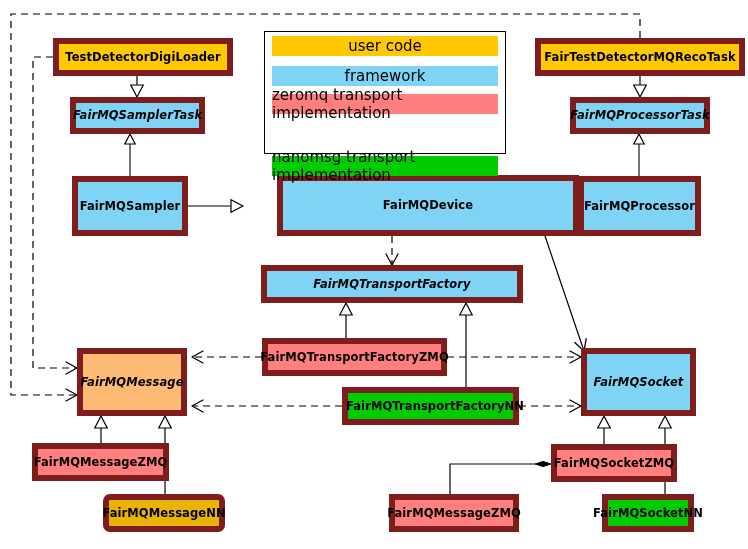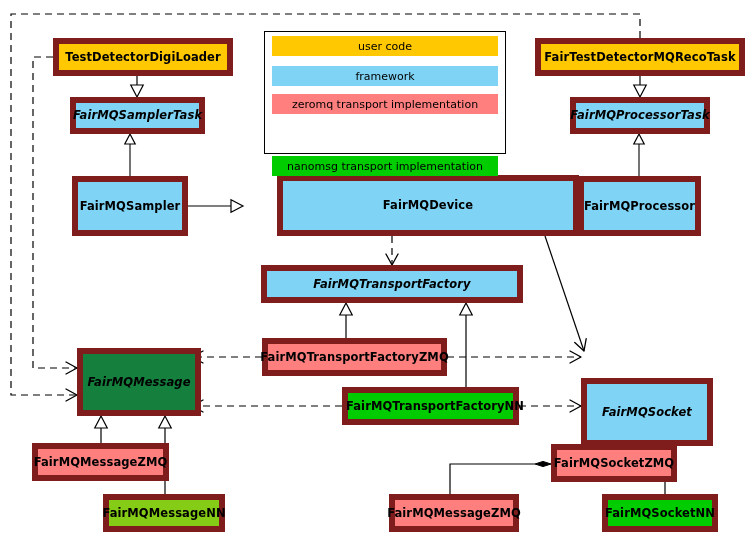--- a/index.html
+++ b/index.html
@@ -47,21 +47,21 @@
     box-sizing: border-box;
     border: 1px solid #000000;
     background: #ffffff;
   }
   .legend-row {
     position: absolute;
     box-sizing: border-box;
     display: flex;
     align-items: center;
     justify-content: center;
-    font-size: 11px;
+    font-size: 15px;
     font-weight: normal;
     color: #000000;
   }
 </style>
 </head>
 <body>
 
 <div id="diagram-root" style="width: 748px; height: 549px; background: rgb(255, 255, 255);">
 
   <svg class="layer" viewBox="0 0 748 549" xmlns="http://www.w3.org/2000/svg">
@@ -157,26 +157,26 @@
       <div class="uml-box" style="left: 53px; top: 38px; width: 180px; height: 38px; background: rgb(255, 200, 0);">TestDetectorDigiLoader</div>
       <div class="uml-box abstract" style="left: 70px; top: 97px; width: 135px; height: 37px; background: rgb(127, 212, 245);">FairMQSamplerTask</div>
       <div class="uml-box" style="left: 72px; top: 176px; width: 116px; height: 60px; background: rgb(127, 212, 245);">FairMQSampler</div>
       <div class="uml-box" style="left: 243px; top: 175px; width: 302px; height: 61px; background: rgb(127, 212, 245); margin-left: 34px;">FairMQDevice</div>
       <div class="uml-box" style="left: 578px; top: 176px; width: 123px; height: 60px; background: rgb(127, 212, 245);">FairMQProcessor</div>
       <div class="uml-box abstract" style="left: 570px; top: 97px; width: 140px; height: 37px; background: rgb(127, 212, 245);">FairMQProcessorTask</div>
       <div class="uml-box" style="left: 535px; top: 38px; width: 210px; height: 38px; background: rgb(255, 200, 0);">FairTestDetectorMQRecoTask</div>
       <div class="uml-box abstract" style="left: 261px; top: 265px; width: 262px; height: 38px; background: rgb(127, 212, 245);">FairMQTransportFactory</div>
       <div class="uml-box" style="left: 262px; top: 338px; width: 185px; height: 38px; background: rgb(255, 127, 127);">FairMQTransportFactoryZMQ</div>
       <div class="uml-box" style="left: 342px; top: 387px; width: 177px; height: 38px; background: rgb(0, 204, 0); padding-left: 12px;">FairMQTransportFactoryNN</div>
-      <div class="uml-box abstract" style="left: 77px; top: 348px; width: 124px; height: 68px; background: #15803d;">FairMQMessage</div>
+      <div class="uml-box abstract" style="left: 77px; top: 348px; width: 110px; height: 68px; background: #fdba74;">FairMQMessage</div>
       <div class="uml-box" style="left: 32px; top: 443px; width: 137px; height: 38px; background: rgb(255, 127, 127);">FairMQMessageZMQ</div>
-      <div class="uml-box" style="left: 103px; top: 494px; width: 122px; height: 38px; background: #84cc16;">FairMQMessageNN</div>
-      <div class="uml-box abstract" style="left: 581px; top: 348px; width: 132px; height: 68px; background: rgb(127, 212, 245); margin-top: 30px;">FairMQSocket</div>
+      <div class="uml-box" style="left: 103px; top: 494px; width: 122px; height: 38px; background: #eab308; border-radius: 7px;">FairMQMessageNN</div>
+      <div class="uml-box abstract" style="left: 581px; top: 348px; width: 115px; height: 68px; background: rgb(127, 212, 245);">FairMQSocket</div>
       <div class="uml-box" style="left: 551px; top: 444px; width: 126px; height: 38px; background: rgb(255, 127, 127);">FairMQSocketZMQ</div>
-      <div class="uml-box" style="left: 602px; top: 494px; width: 116px; height: 38px; background: rgb(0, 204, 0);">FairMQSocketNN</div>
+      <div class="uml-box" style="left: 602px; top: 494px; width: 92px; height: 38px; background: rgb(0, 204, 0);">FairMQSocketNN</div>
       <div class="uml-box" style="left: 389px; top: 494px; width: 130px; height: 38px; background: rgb(255, 127, 127);">FairMQMessageZMQ</div>
     </div>
 
   <div class="legend-panel" id="legend-panel" style="left: 264px; top: 31px; width: 242px; height: 123px;"></div>
   <div id="legend-layer">
       <div class="legend-row" style="left: 272px; top: 36px; width: 226px; height: 20px; background: rgb(255, 200, 0);">user code</div>
       <div class="legend-row" style="left: 272px; top: 66px; width: 226px; height: 20px; background: rgb(127, 212, 245);">framework</div>
       <div class="legend-row" style="left: 272px; top: 94px; width: 226px; height: 20px; background: rgb(255, 127, 127);">zeromq transport implementation</div>
       <div class="legend-row" style="left: 272px; top: 123px; width: 226px; height: 20px; background: rgb(0, 204, 0); margin-top: 33px;">nanomsg transport implementation</div>
     </div>

